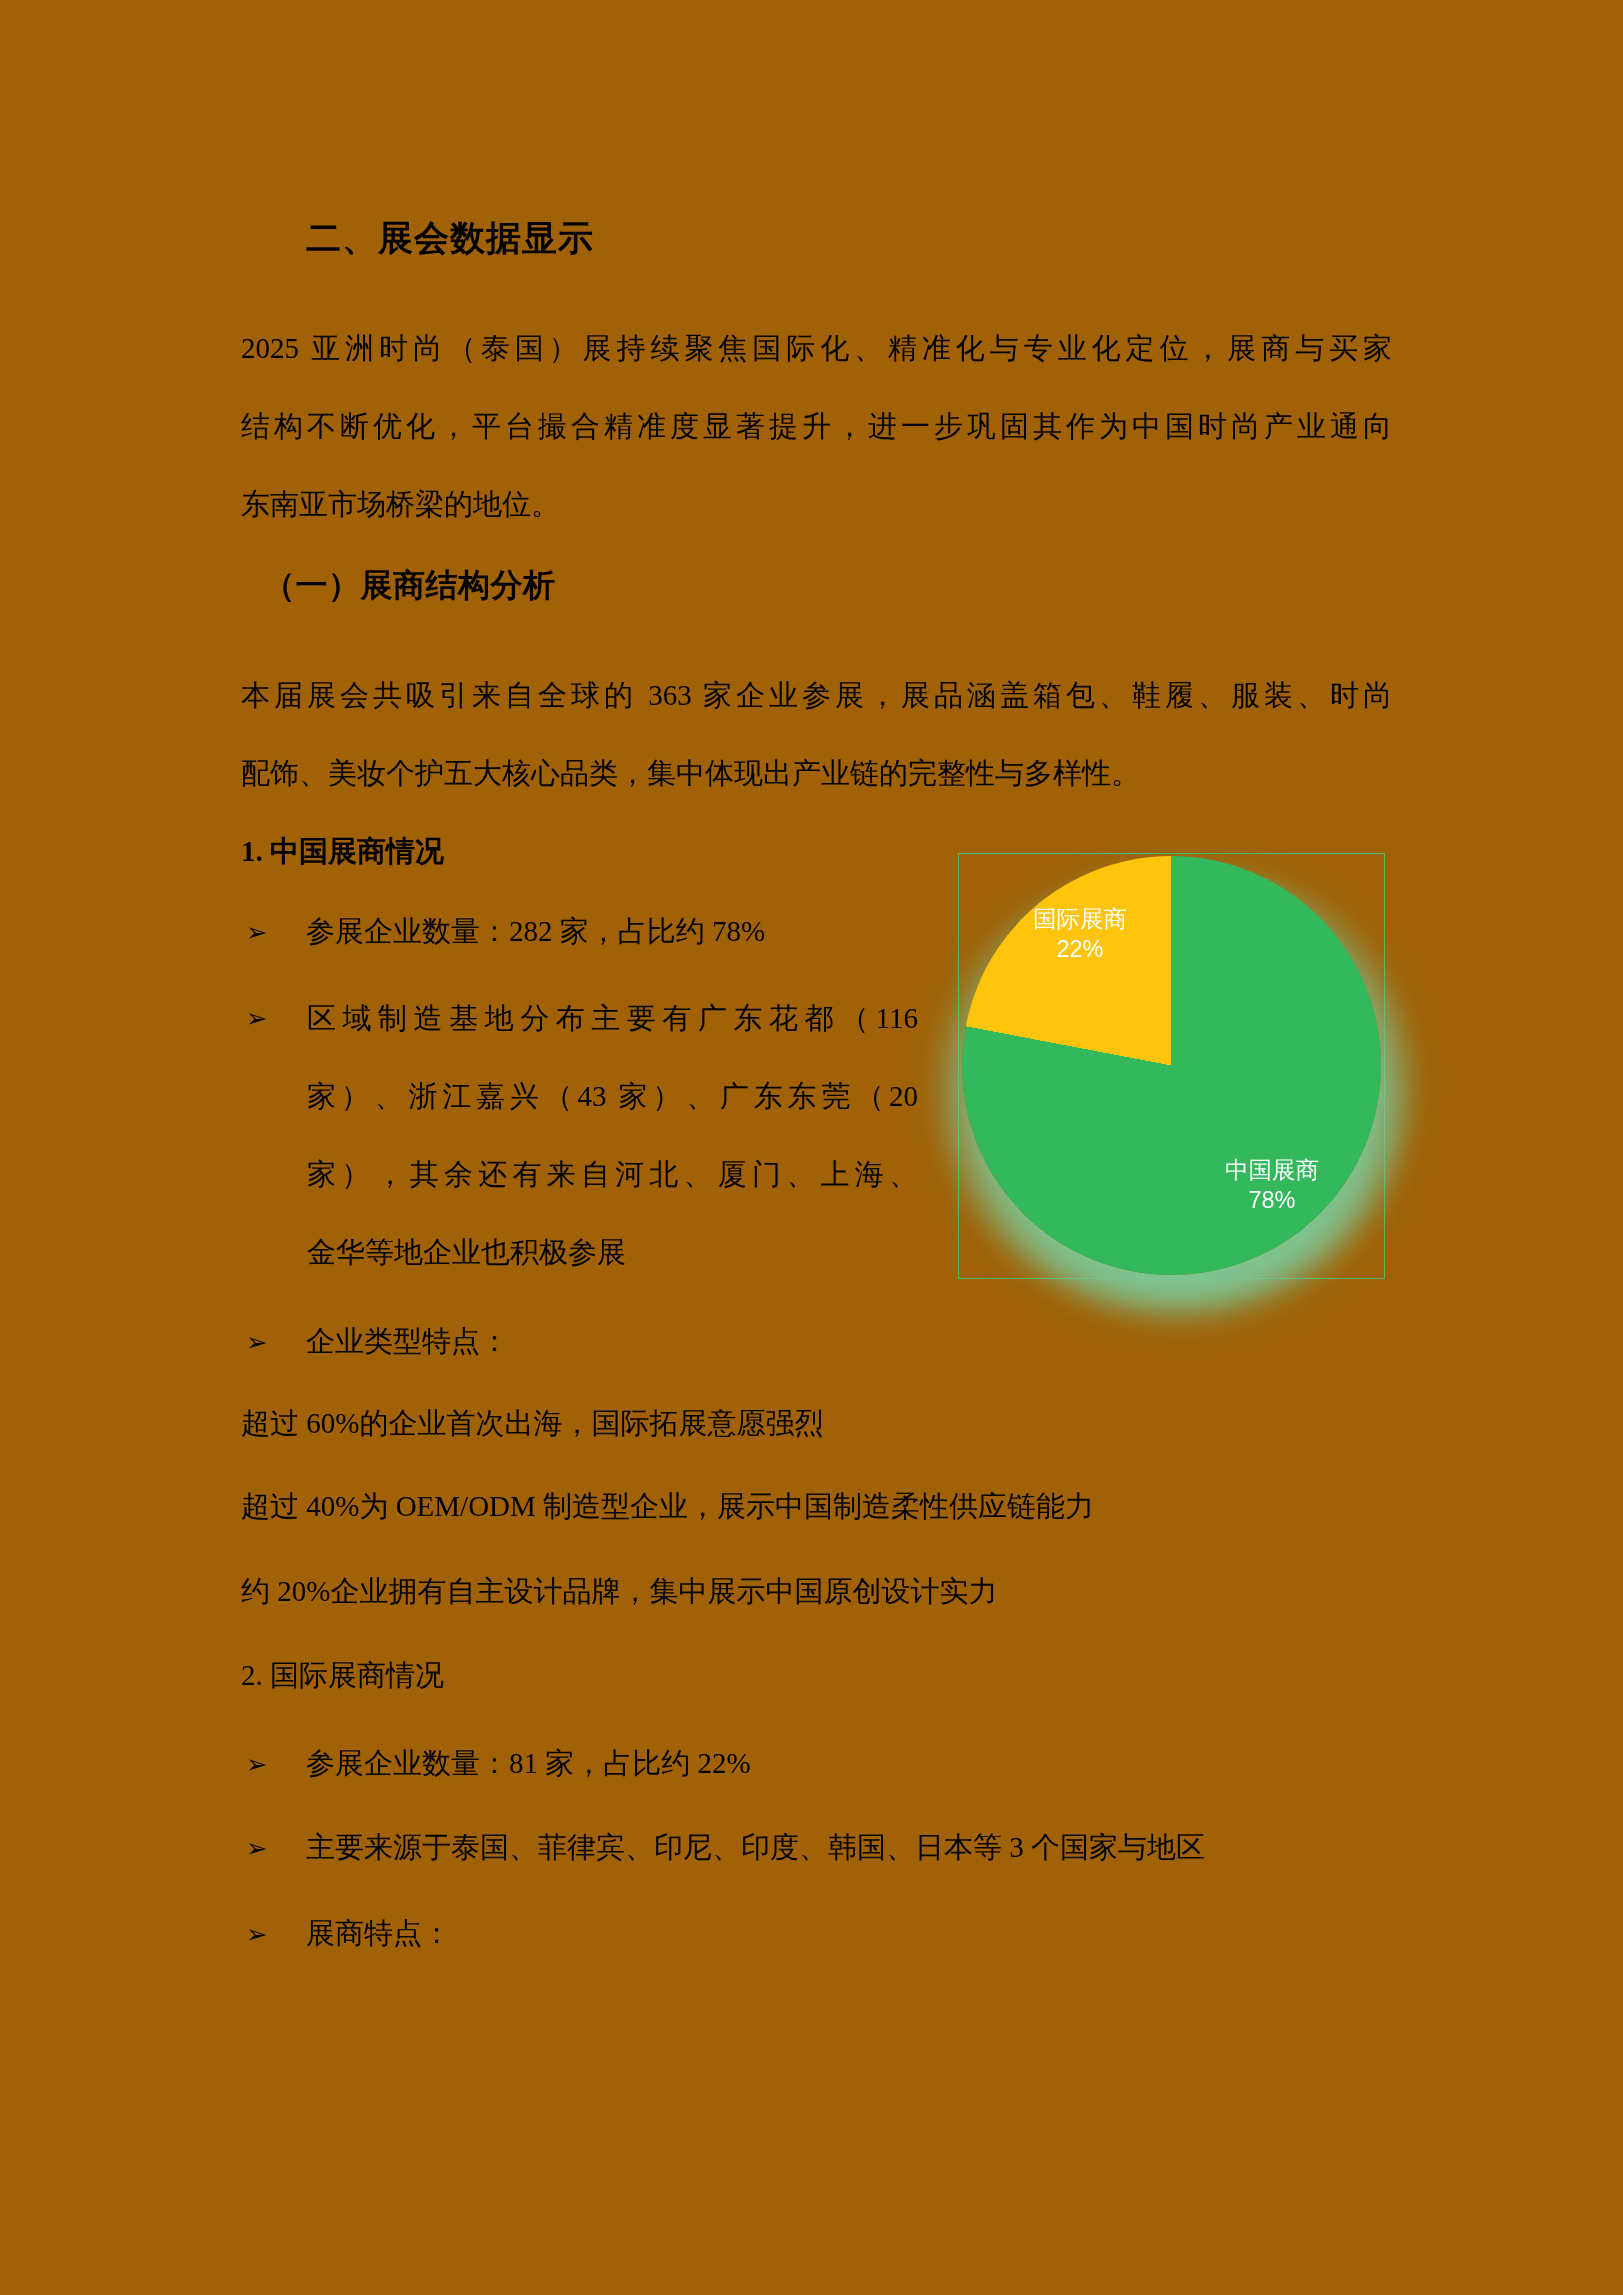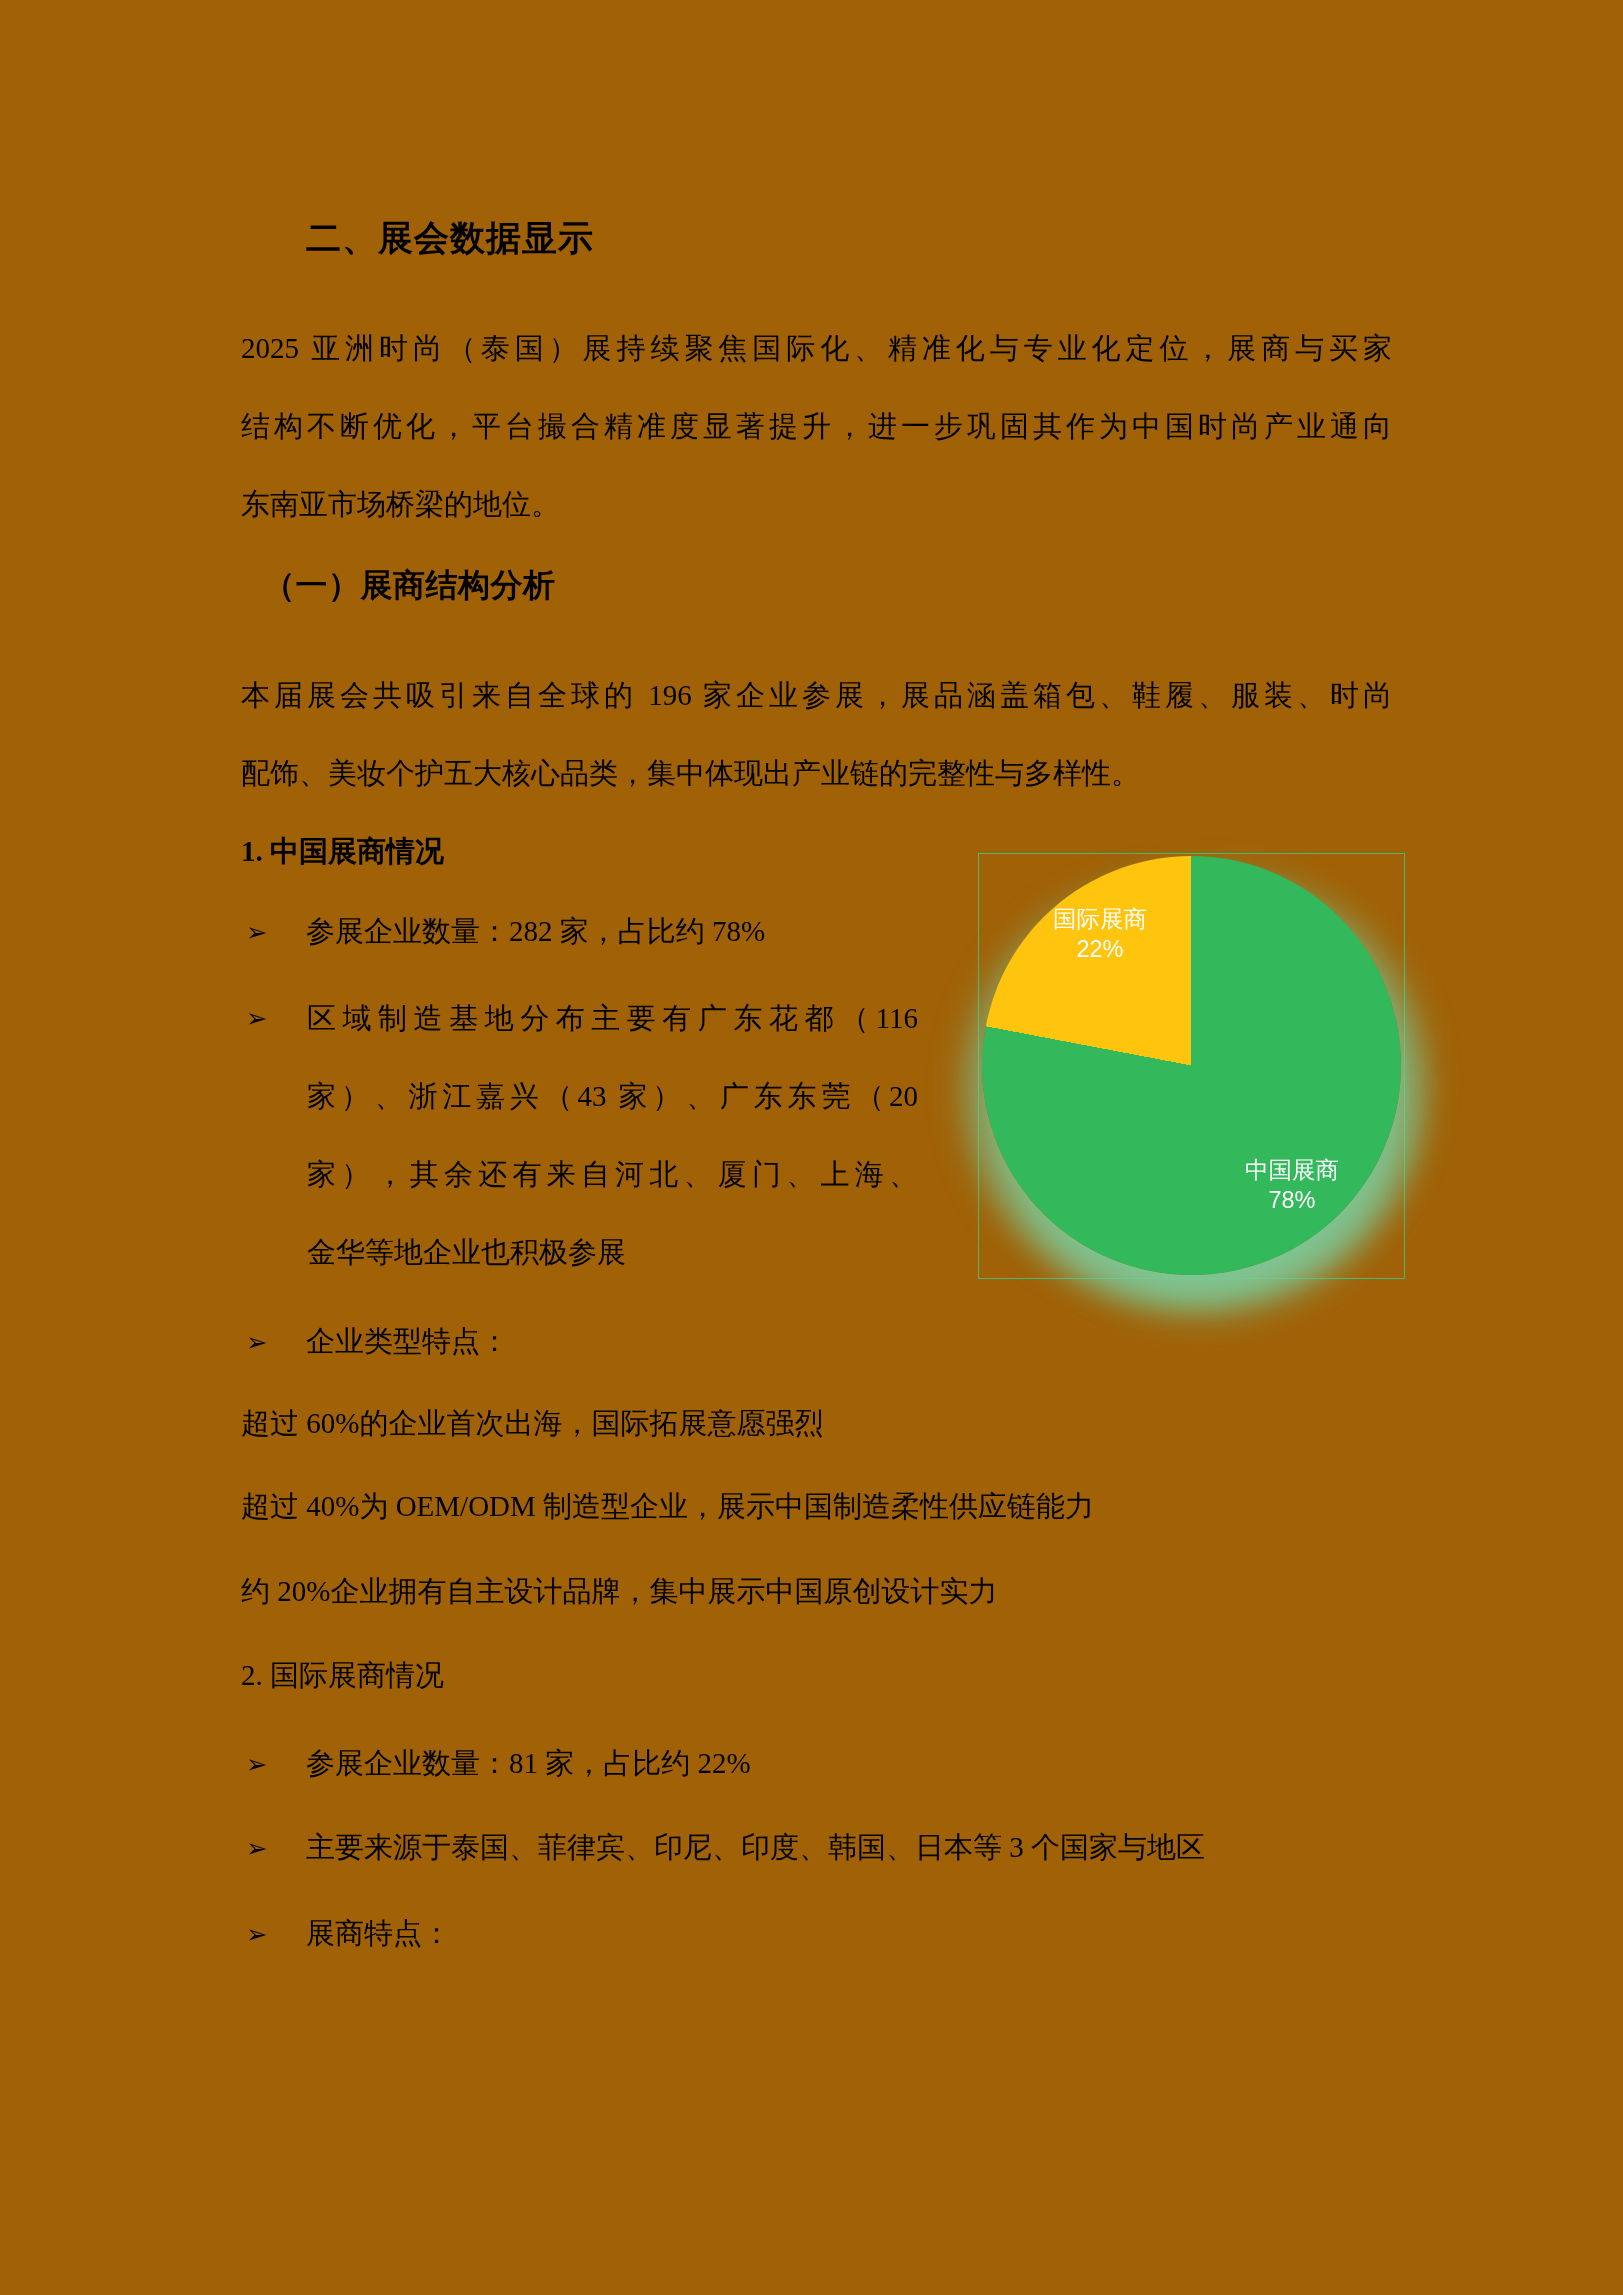--- a/index.html
+++ b/index.html
@@ -45,21 +45,21 @@
     color: #000;
   }
   .mk-solo {
     font-family: "DejaVu Sans", sans-serif;
     font-size: 25.6px;
     line-height: 78px;
   }
   
   .chart-frame {
     position: absolute;
-    left: 978px;
+    left: 958px;
     top: 853px;
     width: 427px;
     height: 426px;
     border: 1.5px solid #4CB872;
   }
   .pie {
     position: absolute;
     left: 3.1px;
     top: 2px;
     width: 419px;
@@ -92,21 +92,21 @@
 
   <div class="abs body-block" style="left:241px; top:309px; width:1151px;">
     <div class="ln fill">2025 亚洲时尚（泰国）展持续聚焦国际化、精准化与专业化定位，展商与买家</div>
     <div class="ln fill">结构不断优化，平台撮合精准度显著提升，进一步巩固其作为中国时尚产业通向</div>
     <div class="ln nowrap">东南亚市场桥梁的地位。</div>
   </div>
 
   <div class="abs h2" style="left:263px; top:550px;">（一）展商结构分析</div>
 
   <div class="abs body-block" style="left:241px; top:656px; width:1151px;">
-    <div class="ln fill">本届展会共吸引来自全球的 196 家企业参展，展品涵盖箱包、鞋履、服装、时尚</div>
+    <div class="ln fill">本届展会共吸引来自全球的 363 家企业参展，展品涵盖箱包、鞋履、服装、时尚</div>
     <div class="ln nowrap">配饰、美妆个护五大核心品类，集中体现出产业链的完整性与多样性。</div>
   </div>
 
   <div class="abs body-block bold nowrap" style="left:241px; top:812px;">1. 中国展商情况</div>
 
   <div class="abs bullet-row" style="left:246px; top:890px;">
     <span class="mk">➢</span><span>参展企业数量：282 家，占比约 78%</span>
   </div>
 
   <div class="abs mk-solo" style="left:246px; top:979px;">➢</div>

